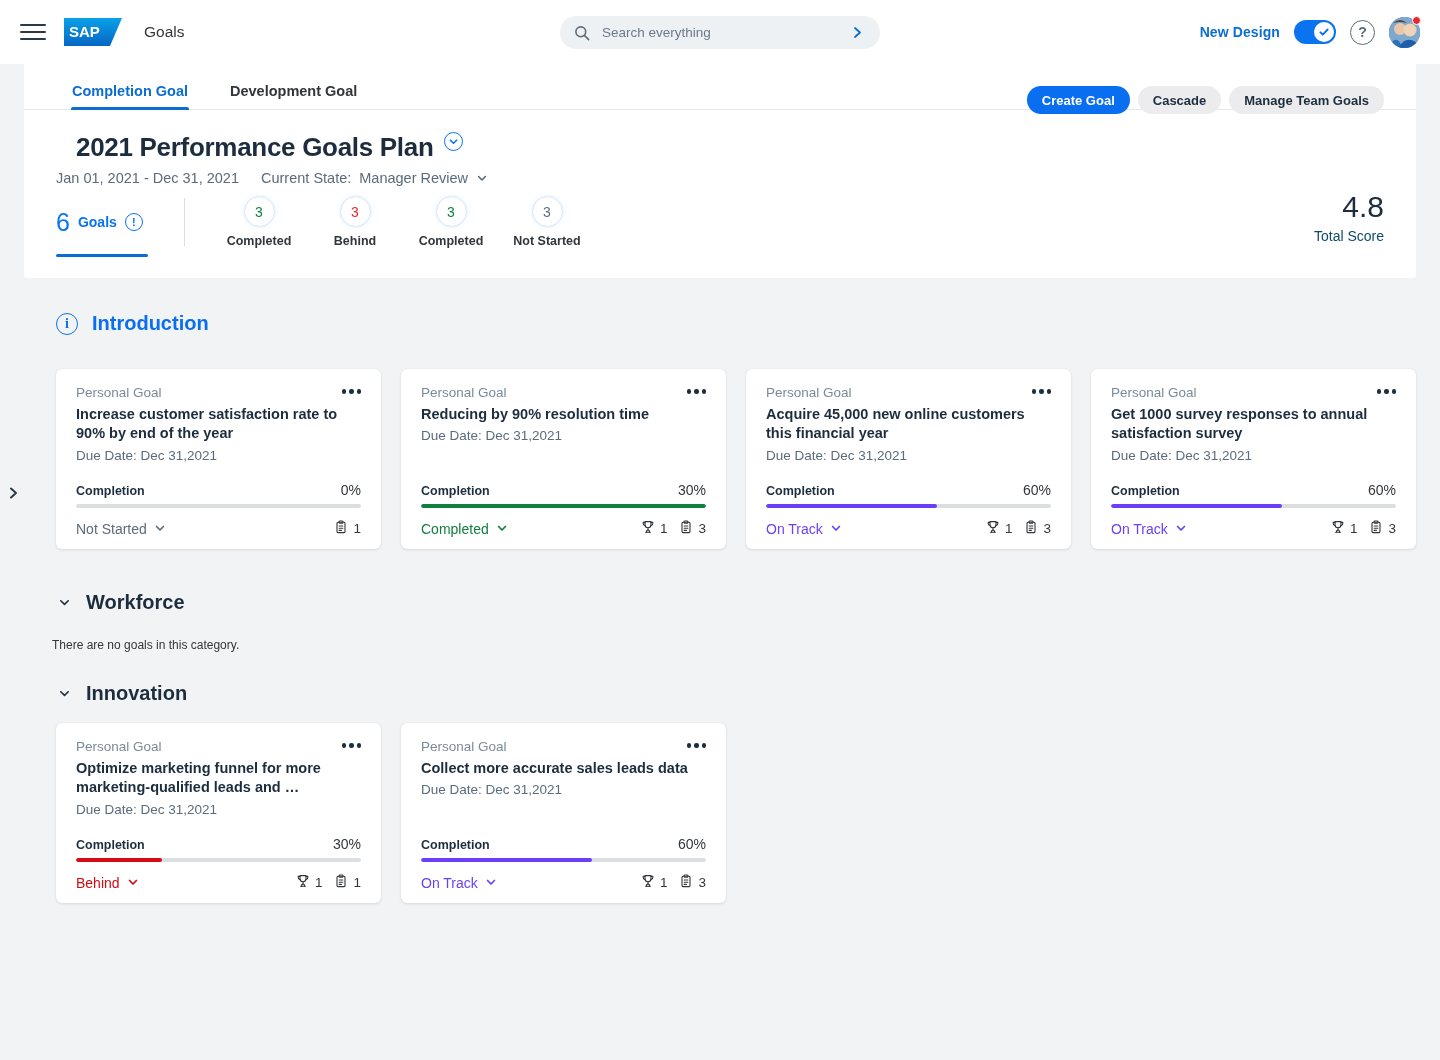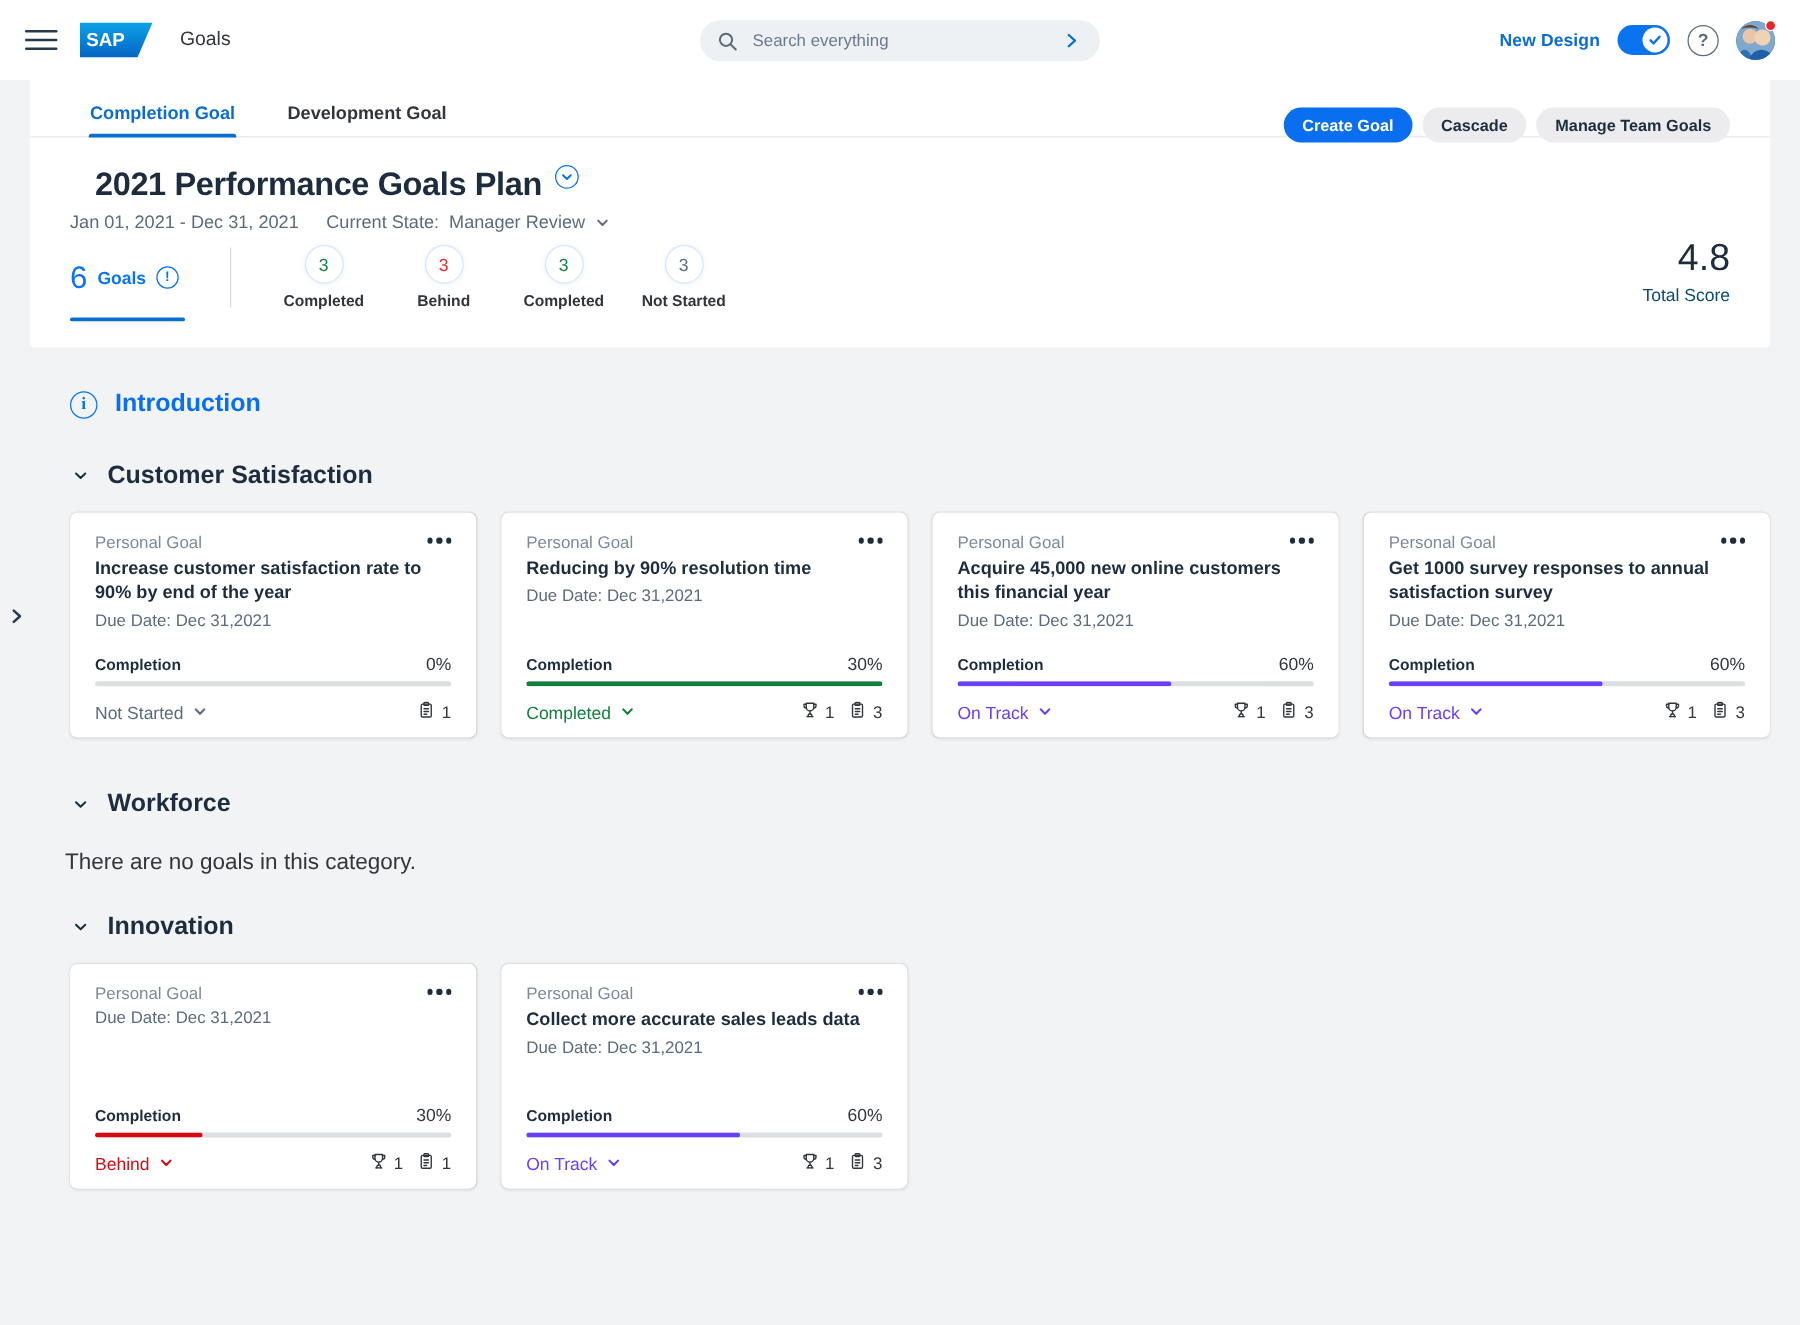--- a/index.html
+++ b/index.html
@@ -140,21 +140,21 @@
   .comp-row { display:flex; justify-content:space-between; align-items:baseline; }
   .comp-label { font-size: 12.5px; font-weight:bold; color:#1d2d3e; }
   .comp-pct { font-size: 14px; color:#32363a; }
   .bar { margin-top: 6px; height: 4px; border-radius: 2px; background:#dcdfe2; overflow:hidden; }
   .bar-fill { height:100%; border-radius:2px; }
   .card-foot { margin-top: 12px; display:flex; justify-content:space-between; align-items:center; }
   .status { display:flex; align-items:center; gap: 7px; font-size: 14px; cursor:pointer; }
   .metrics { display:flex; align-items:center; gap: 12px; font-size: 13.5px; color:#32363a; }
   .metric { display:flex; align-items:center; gap: 5px; }
 
-  .empty-text { margin: 24px 0 0 52px; font-size: 18px; color:#32363a; }
+  .empty-text { margin: 24px 0 0 52px; font-size: 12px; color:#32363a; }
 </style>
 </head>
 <body>
 
 <div class="page">
 
   <div class="topbar">
     <div class="burger">
       <span></span>
         <span></span>
@@ -312,28 +312,20 @@
 
     <div class="intro-row">
       <span class="intro-icon">
         <span>i</span>
       </span>
       <span class="intro-text">Introduction</span>
     </div>
 
     <div id="sections-root">
   <div class="section" style="margin-top: 34px;">
-    <div class="section-head">
-      <span class="sec-chevron">
-        <svg width="13" height="13" viewBox="0 0 13 13" fill="none" stroke="#1d2d3e" stroke-width="1.6" stroke-linecap="round" stroke-linejoin="round">
-          <polyline points="2.8,4.8 6.5,8.4 10.2,4.8"></polyline>
-        </svg>
-      </span>
-      <span class="sec-title">Customer Satisfaction</span>
-    </div>
 
     <div class="cards" style="margin-top: 18px;">
   <div class="card">
     <div class="card-top">
       <span class="card-kind">Personal Goal</span>
       <span class="dots">
                   <i></i>
                   <i></i>
                   <i></i>
                 </span>
@@ -577,20 +569,21 @@
     <div class="cards" style="margin-top: 18px;">
   <div class="card">
     <div class="card-top">
       <span class="card-kind">Personal Goal</span>
       <span class="dots">
                   <i></i>
                   <i></i>
                   <i></i>
                 </span>
     </div>
+    <div class="card-title">Optimize marketing funnel for more marketing-qualified leads and …</div>
     <div class="card-due">Due Date: Dec 31,2021</div>
     <div class="card-spacer"></div>
     <div class="comp-row">
       <span class="comp-label">Completion</span>
       <span class="comp-pct">30%</span>
     </div>
     <div class="bar">
       <div class="bar-fill" style="width: 30%; background: rgb(214, 10, 18);"></div>
     </div>
     <div class="card-foot">

